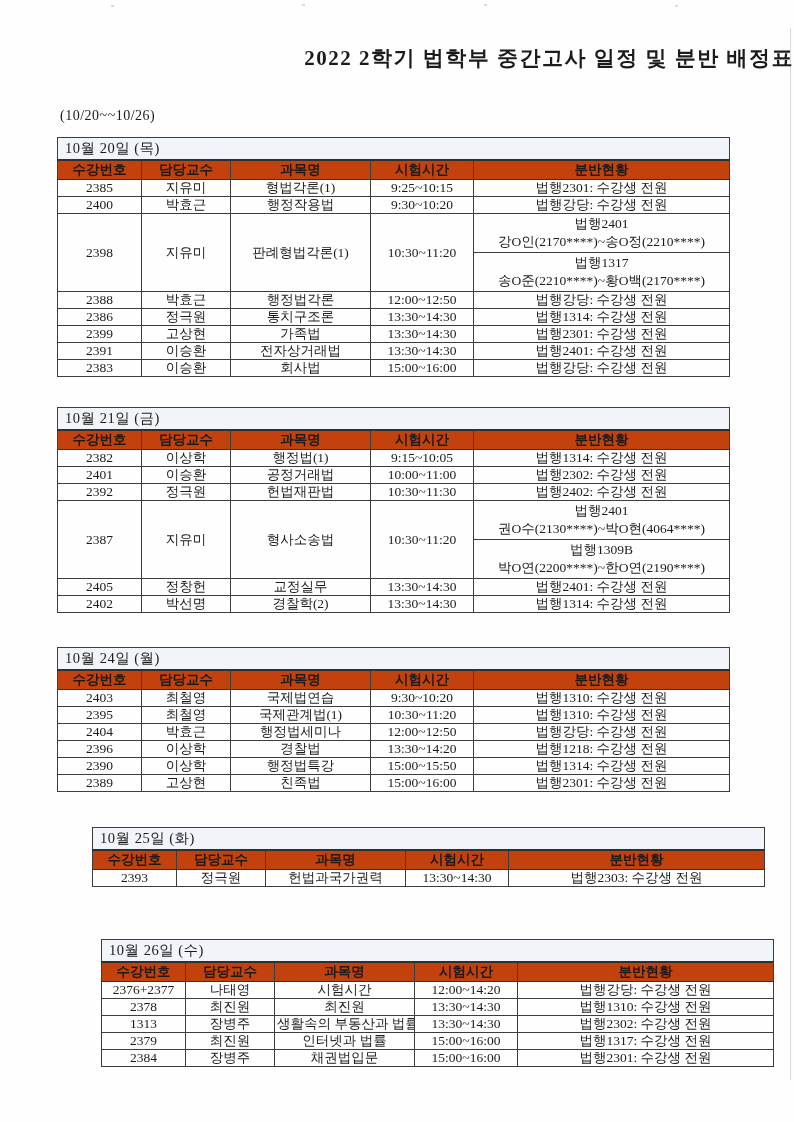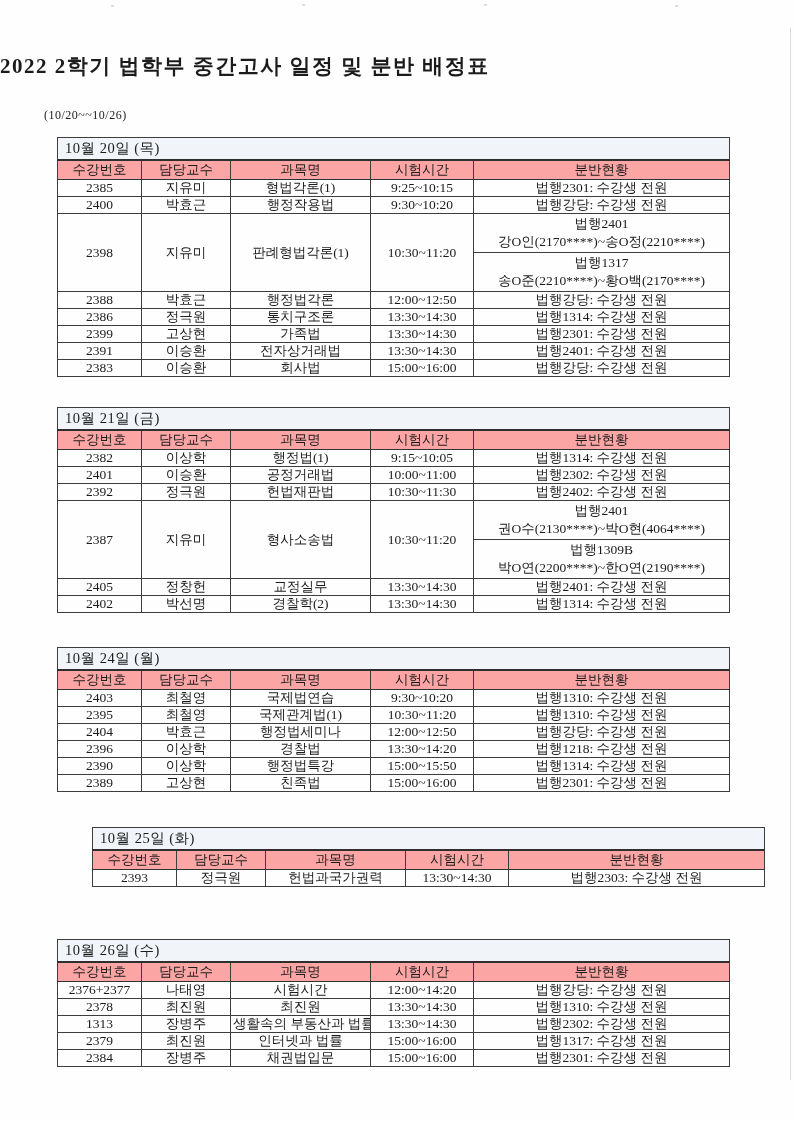--- a/index.html
+++ b/index.html
@@ -3,45 +3,45 @@
 <meta charset="utf-8">
 <style>
   html,body { margin:0; padding:0; background:#ffffff; }
   .page {
     position:relative; width:794px; height:1122px;
     background:#fefefe; overflow:hidden;
     font-family:"Liberation Serif","DejaVu Serif",serif;
     color:#1b1b1b;
   }
   .title {
-    position:absolute; top:52px; left:0; width:100%;
-    text-align:left; font-size:21px; font-weight:bold; letter-spacing:1.5px;
+    position:absolute; top:44px; left:0; width:100%;
+    text-align:right; font-size:21px; font-weight:bold; letter-spacing:1.5px;
   }
   .range {
-    position:absolute; top:108px; left:44px; font-size:12px; letter-spacing:0.5px;
+    position:absolute; top:108px; left:60px; font-size:14px; letter-spacing:0.5px;
   }
   .tbl { position:absolute; left:57px; width:672px; }
   #tbl-0 { top:137px; }
   #tbl-1 { top:407px; }
   #tbl-2 { top:647px; }
   #tbl-3 { top:827px;padding-left:35px; }
-  #tbl-4 { top:939px; }
+  #tbl-4 { top:939px;margin-left:44px; }
   table.exam-table {
     border-collapse:collapse; table-layout:fixed; width:672px;
     border:1px solid #4d7c0f; font-size:13.5px;
   }
   table.exam-table td {
     border:1px solid #3d3d3d; padding:1px 2px; text-align:center;
     line-height:14px; overflow:hidden; white-space:nowrap;
   }
   tr.date-row td {
     text-align:left; padding:2px 7px; font-size:14.5px; line-height:17px;
     background:#f1f4f8; border-bottom:2px solid #2f2f2f; letter-spacing:0.5px;
   }
-  tr.head-row td { background:#fca5a5; line-height:16px; border-bottom:1.5px solid #333; }
+  tr.head-row td { background:#c2410c; line-height:16px; border-bottom:1.5px solid #333;font-weight:bold; }
   td.split-cell { text-align:left; padding:2px 8px;margin-left:30px; }
   td.split-cell .line { line-height:18px; white-space:nowrap; }
   
   .speck { position:absolute; width:3px; height:2px; background:#b9bfc7; opacity:0.55; }
   .edge-line { position:absolute; right:3px; top:28px; width:1px; height:1052px; background:#d7dce1; }
 </style>
 </head>
 <body>
 
 <div class="page">

